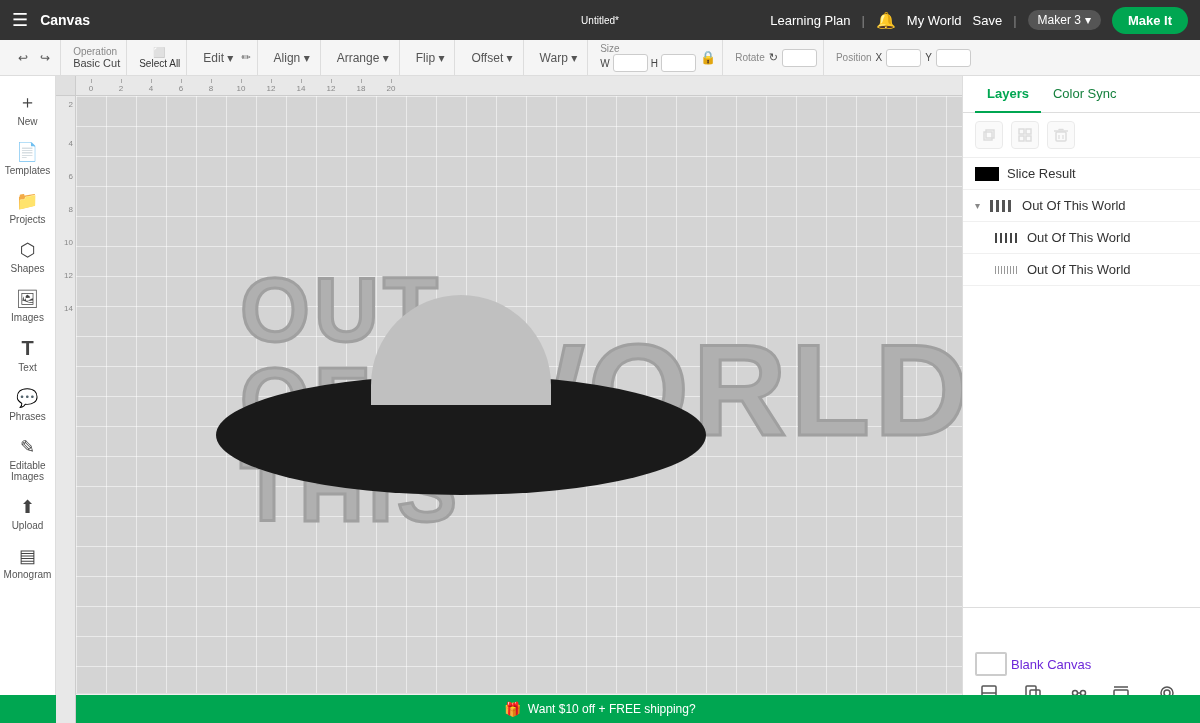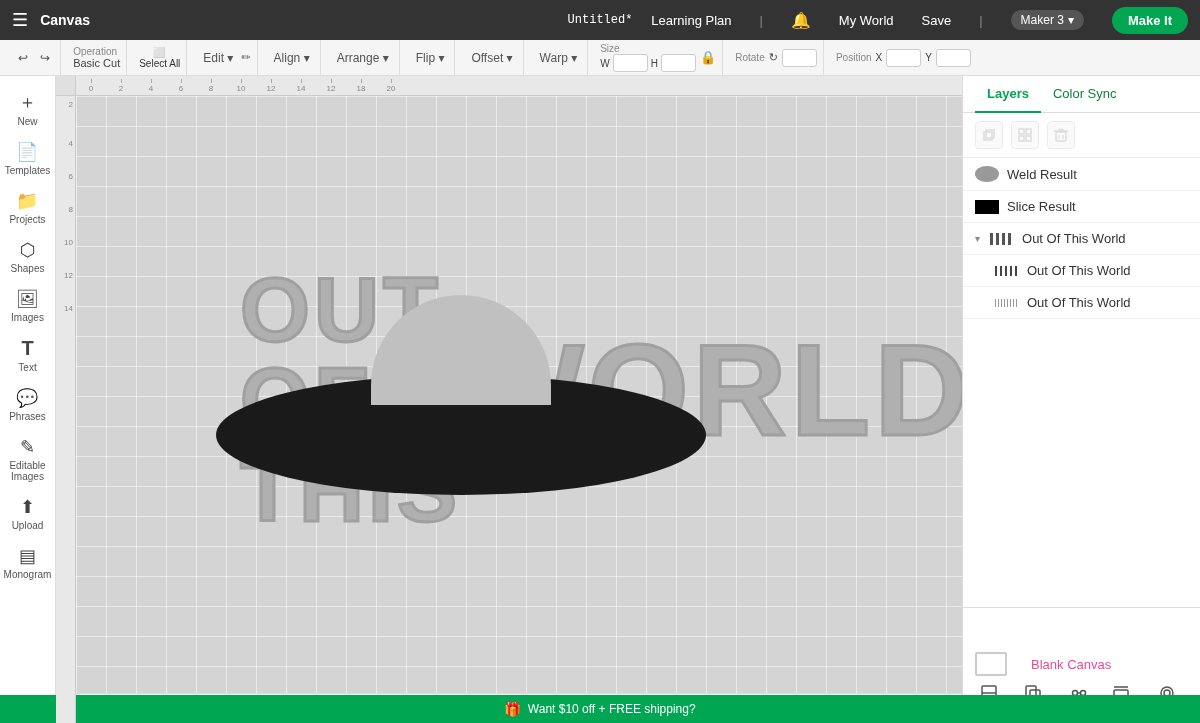--- a/index.html
+++ b/index.html
@@ -11,22 +11,22 @@
       background: #333;
       display: flex;
       align-items: center;
       padding: 0 12px;
       gap: 12px;
       color: #fff;
       position: relative;
       z-index: 100;
     }
     .top-nav .app-title { font-size: 14px; font-weight: 600; }
-    .top-nav .doc-title { position: absolute; left: 50%; transform: translateX(-50%); font-size: 12px; font-family: Liberation Mono, monospace; }
-    .top-nav .nav-right { margin-left: auto; display: flex; align-items: center; gap: 28px; font-size: 13px; }
+    .top-nav .doc-title { position: absolute; left: 50%; transform: translateX(-50%); font-size: 10px; }
+    .top-nav .nav-right { margin-left: auto; display: flex; align-items: center; gap: 11px; font-size: 13px; }
     .top-nav .make-it-btn {
       background: #00a651;
       color: #fff;
       border: none;
       border-radius: 20px;
       padding: 6px 16px;
       font-size: 13px;
       font-weight: 600;
       cursor: pointer;
     }
@@ -284,23 +284,23 @@
       padding-left: 32px;
     }
 
     .panel-bottom {
       border-top: 1px solid #ddd;
       padding: 8px 12px;
     }
     .blank-canvas-item {
       display: flex;
       align-items: center;
-      gap: 24px;
+      gap: 4px;
       font-size: 13px;
-      color: #ec4899;
+      color: #6d28d9;
       margin-bottom: 8px;
       margin-top: 36px;
     }
     .blank-canvas-thumb {
       width: 32px; height: 24px;
       border: 2px solid #ccc;
       background: #fff;
       border-radius: 2px;
     }
     .bottom-tools {
@@ -559,24 +559,20 @@
           <line x1="0" y1="3" x2="14" y2="3" stroke="#aaa" stroke-width="1.5"></line>
           <line x1="5" y1="1.5" x2="9" y2="1.5" stroke="#aaa" stroke-width="1.5" stroke-linecap="round"></line>
           <line x1="5" y1="7" x2="5" y2="11" stroke="#aaa" stroke-width="1.2"></line>
           <line x1="9" y1="7" x2="9" y2="11" stroke="#aaa" stroke-width="1.2"></line>
         </svg>
       </button>
     </div>
 
     <div class="layers-list">
 
-      <div class="layer-item">
-        <div style="width:24px;height:16px;border-radius:50%;background:#999;flex-shrink:0;"></div>
-        <span>Weld Result</span>
-      </div>
 
       <div class="layer-item">
         <div style="width:24px;height:14px;background:#000;flex-shrink:0;"></div>
         <span>Slice Result</span>
       </div>
 
       <div class="layer-item">
         <span class="layer-chevron">▾</span>
         <div style="width:24px;height:12px;background:repeating-linear-gradient(90deg,#555 0 3px,transparent 3px 6px);flex-shrink:0;"></div>
         <span>Out Of This World</span>

